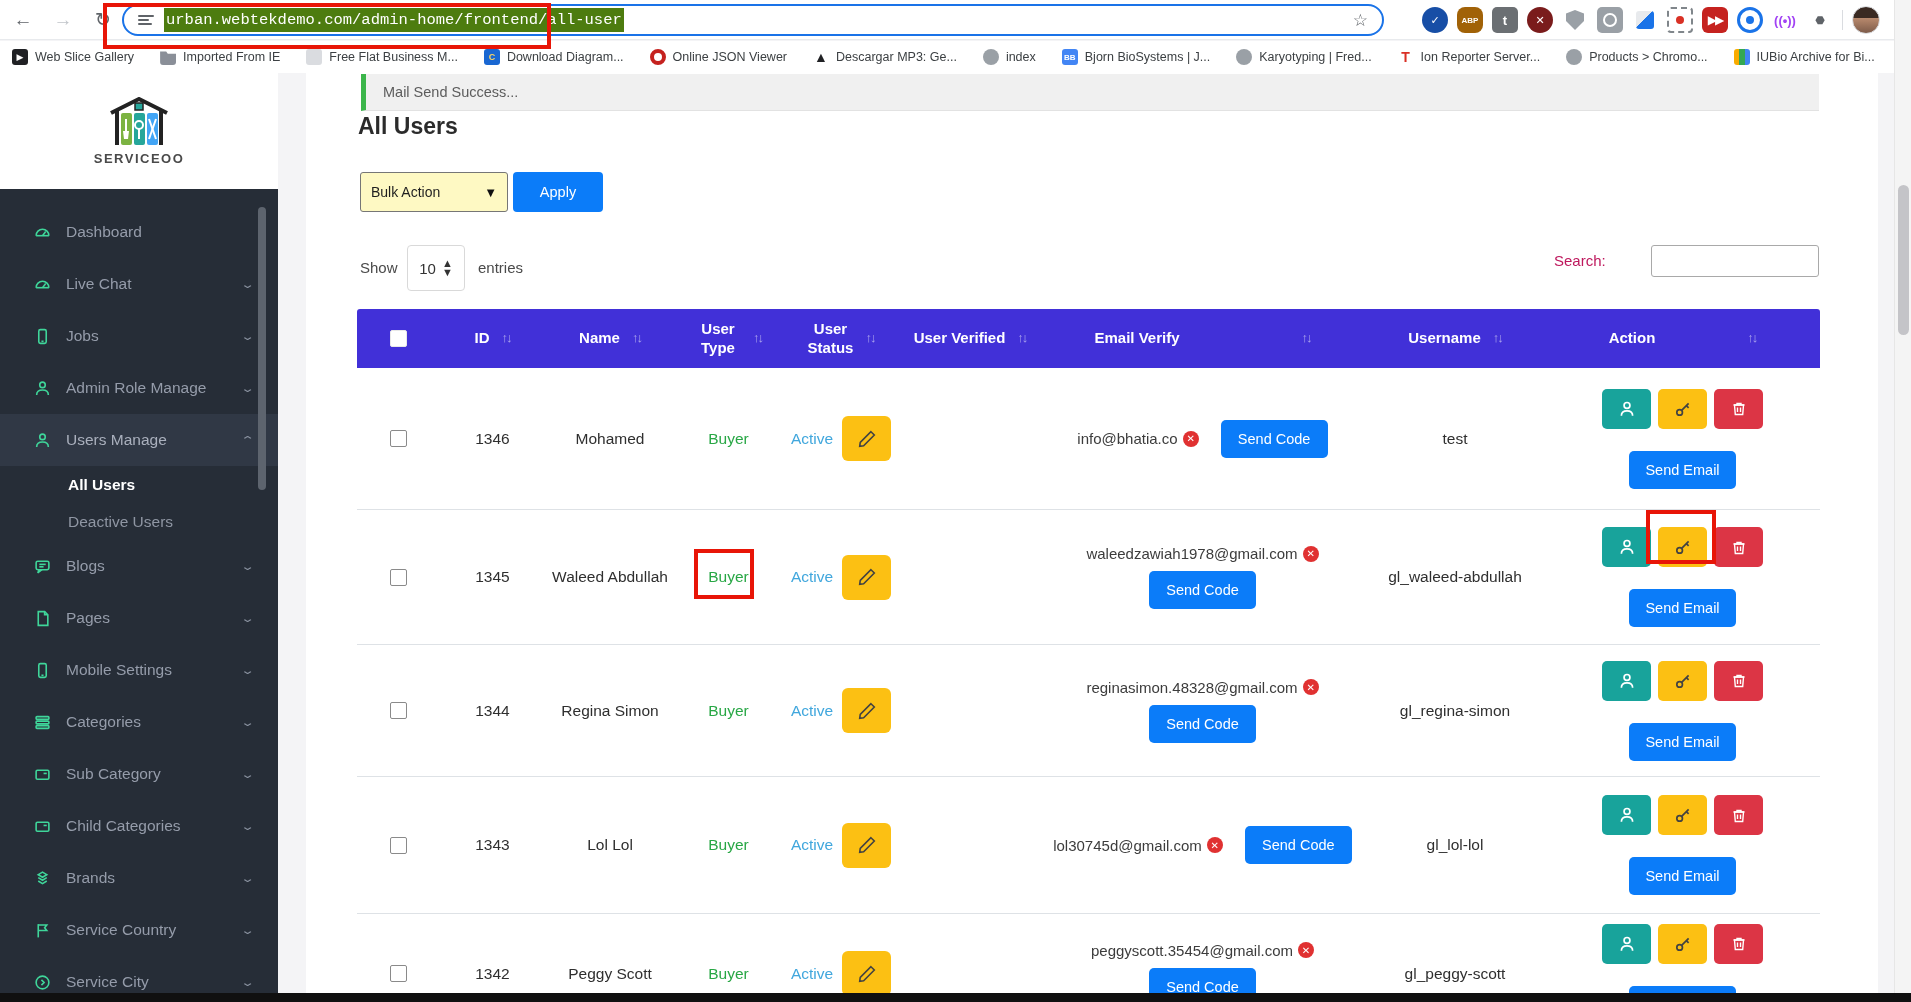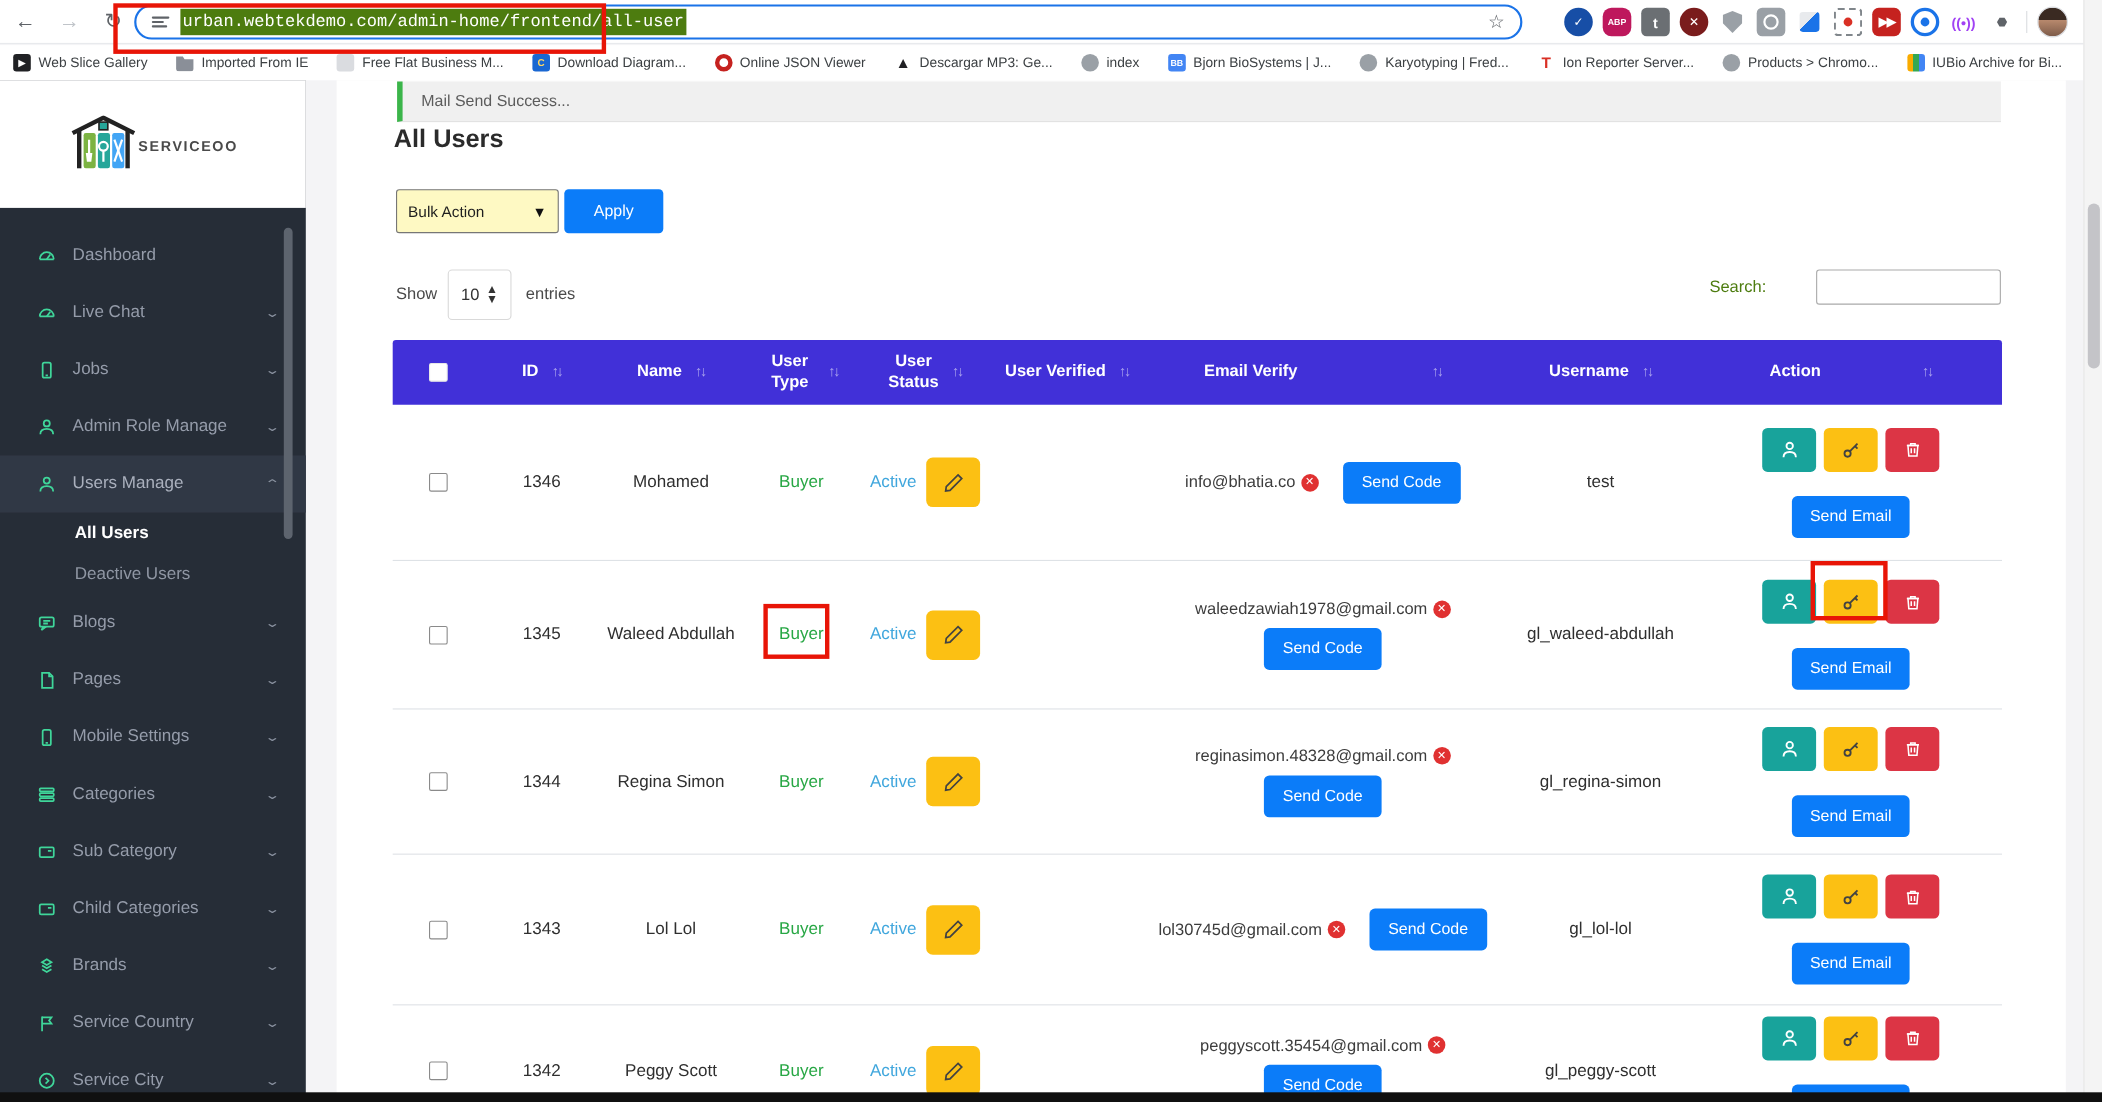--- a/index.html
+++ b/index.html
@@ -13,21 +13,21 @@
   .nav-btn.disabled { color:#c0c4c9; }
   .omnibox { position:absolute; left:122px; top:4px; width:1262px; height:32px; background:#fff; border:2px solid #1a73e8; border-radius:16px; display:flex; align-items:center; padding:0 14px; }
   .tune-icon { width:16px; height:14px; margin-right:10px; display:inline-block; position:relative; }
   .tune-icon i, .tune-icon i::before, .tune-icon i::after { content:""; position:absolute; left:0; height:2px; width:16px; background:#5f6368; border-radius:2px; }
   .tune-icon i { top:2px; } .tune-icon i::before { top:4px; width:11px; } .tune-icon i::after { top:8px; width:14px; }
   .url-sel { background:#4d7c0f; color:#ffffff; font-size:15.5px; padding:3px 2px; white-space:nowrap;font-family:Liberation Mono, monospace; }
   .star { margin-left:auto; color:#5f6368; font-size:17px; }
   .ext-area { position:absolute; right:8px; top:0; height:40px; display:flex; align-items:center; gap:9px; }
   .ext { width:26px; height:26px; display:flex; align-items:center; justify-content:center; font-size:11px; border-radius:6px; color:#fff; font-weight:bold; }
   .ext.check { background:#174ea6; border-radius:50%; }
-  .ext.abp { background:#be185d; border-radius:8px; font-size:8px; }
+  .ext.abp { background:#a16207; border-radius:8px; font-size:8px; }
   .ext.tsq { background:#6b6f73; border-radius:5px; font-size:13px; }
   .ext.xcir { background:#7a1c1c; border-radius:50%; }
   .ext.shield { background:transparent; }
   .shield-shape { width:18px; height:20px; background:#9aa0a6; clip-path:polygon(50% 0,100% 18%,100% 55%,50% 100%,0 55%,0 18%); }
   .ext.camera { background:#9aa0a6; border-radius:5px; position:relative; }
   .ext.camera::after { content:""; width:10px; height:10px; border:2px solid #fff; border-radius:50%; }
   .ext.dropper { background:transparent; position:relative; }
   .dropper-shape { width:18px; height:18px; background:linear-gradient(135deg,#e8eaed 45%,#1a73e8 45%); border-radius:3px; transform:rotate(0deg); }
   .ext.framecap { border:2px dashed #80868b; border-radius:4px; background:#fff; }
   .ext.framecap::after { content:""; width:8px; height:8px; background:#d93025; border-radius:50%; }
@@ -52,21 +52,21 @@
   .fav.globe { background:#9aa0a6; border-radius:50%; }
   .fav.bb { background:#4285f4; font-size:8px; }
   .fav.iont { background:transparent; color:#d93025; font-size:14px; }
   .fav.iubio { background:linear-gradient(90deg,#f9ab00 33%,#34a853 33%,#34a853 66%,#4285f4 66%); }
   .bm-right { margin-left:auto; display:flex; align-items:center; gap:18px; }
   .bm-chevrons { color:#5f6368; font-size:15px; }
 
   
   .sidebar { position:absolute; left:0; top:73px; width:278px; height:929px; background:#262d37; z-index:10; }
   .logo-area { position:absolute; left:0; top:0; width:278px; height:116px; background:#ffffff; display:flex; align-items:center; justify-content:center; }
-  .logo { display:flex; flex-direction:row; align-items:center; }
+  .logo { display:flex; flex-direction:column; align-items:center; }
   .logo-text { font-size:13px; font-weight:bold; color:#4a4a4a; letter-spacing:1.5px; margin-top:2px; }
   .menu { position:absolute; top:133px; left:0; width:278px; }
   .mi { height:52px; display:flex; align-items:center; padding:0 26px 0 34px; color:#959caa; font-size:15.5px; position:relative; cursor:pointer; }
   .mi .ico { width:17px; height:17px; margin-right:15px; flex:0 0 17px; display:flex; align-items:center; }
   .mi .chev { margin-left:auto; font-size:11px; color:#8a92a0; transform:scaleX(1.6); }
   .mi.active-parent { background:#303845; color:#aab0bd; }
   .sub { height:37px; display:flex; align-items:center; padding-left:68px; font-size:15.5px; color:#8f96a3; cursor:pointer; }
   .sub.current { color:#ffffff; font-weight:bold; }
   .side-scroll { position:absolute; right:12px; top:134px; width:8px; height:283px; background:#5d646e; border-radius:4px; }
 
@@ -74,21 +74,21 @@
   .main-card { position:absolute; left:306px; top:73px; width:1572px; height:929px; background:#ffffff; }
   .alert { position:absolute; left:361px; top:74px; width:1458px; height:37px; background:#f0f0f0; border-left:5px solid #3bb54a; border-bottom:1px solid #e2e2e2; display:flex; align-items:center; padding-left:17px; font-size:14.5px; color:#5c5c5c; }
   .page-title { position:absolute; left:358px; top:113px; font-size:23px; font-weight:bold; color:#2b2b2b; }
   .bulk-select { position:absolute; left:360px; top:172px; width:148px; height:40px; border:1px solid #767676; border-radius:3px; background:#fef9c3; display:flex; align-items:center; padding:0 10px; font-size:14px; color:#1f1f1f; }
   .bulk-select .sel-chev { margin-left:auto; font-size:13px; color:#111; }
   .btn-apply { position:absolute; left:513px; top:172px; width:90px; height:40px; background:#0b7cf9; border:none; border-radius:4px; color:#fff; font-size:14.5px; cursor:pointer; }
   .show-label { position:absolute; left:360px; top:259px; font-size:15px; color:#4a4a4a; }
   .entries-select { position:absolute; left:407px; top:245px; width:58px; height:46px; border:1px solid #d9d9d9; border-radius:4px; display:flex; align-items:center; justify-content:center; gap:6px; font-size:15px; color:#333; background:#fff; }
   .updown { font-size:11px; color:#333; line-height:9px; display:inline-flex; flex-direction:column; }
   .entries-label { position:absolute; left:478px; top:259px; font-size:15px; color:#4a4a4a; }
-  .search-label { position:absolute; left:1554px; top:252px; font-size:15px; color:#4d7c0f; }
+  .search-label { position:absolute; left:1554px; top:252px; font-size:15px; color:#be185d; }
   .search-input { position:absolute; left:1651px; top:245px; width:168px; height:32px; border:1px solid #a9a9a9; border-radius:3px; background:#fff; }
 
   
   .tbl { position:absolute; left:357px; top:309px; width:1463px; }
   .thead { display:grid; grid-template-columns:83px 105px 130px 107px 118px 140px 325px 180px 275px; background:#4130d8; height:59px; align-items:center; border-radius:3px 3px 0 0; }
   .th { display:flex; align-items:center; justify-content:center; gap:12px; color:#fff; font-size:15px; font-weight:bold; text-align:center; line-height:1.25; }
   .th .lbl.narrow { width:46px; }
   .sort { color:rgba(255,255,255,0.55); font-size:13px; letter-spacing:-2px; font-weight:normal; }
   .hdr-check, .row-check { width:17px; height:17px; background:#fff; border:1.5px solid #8a8a8a; border-radius:2px; }
   .hdr-check { border-color:#e8e8e8; }

